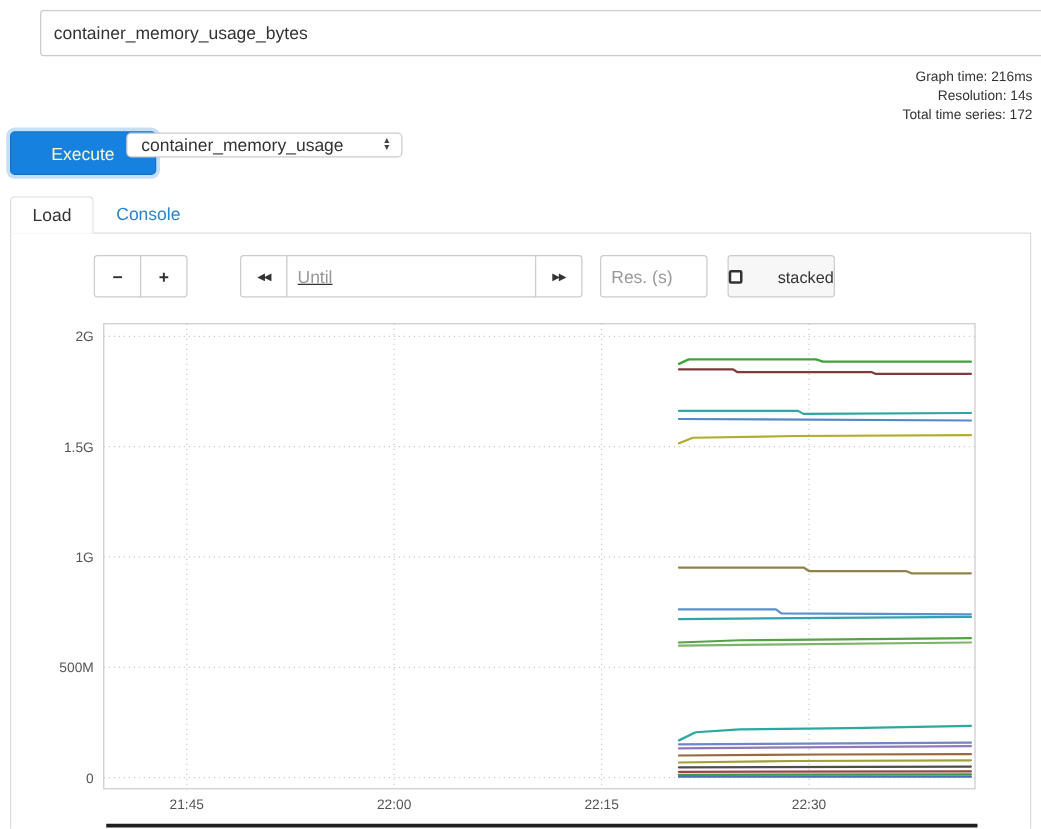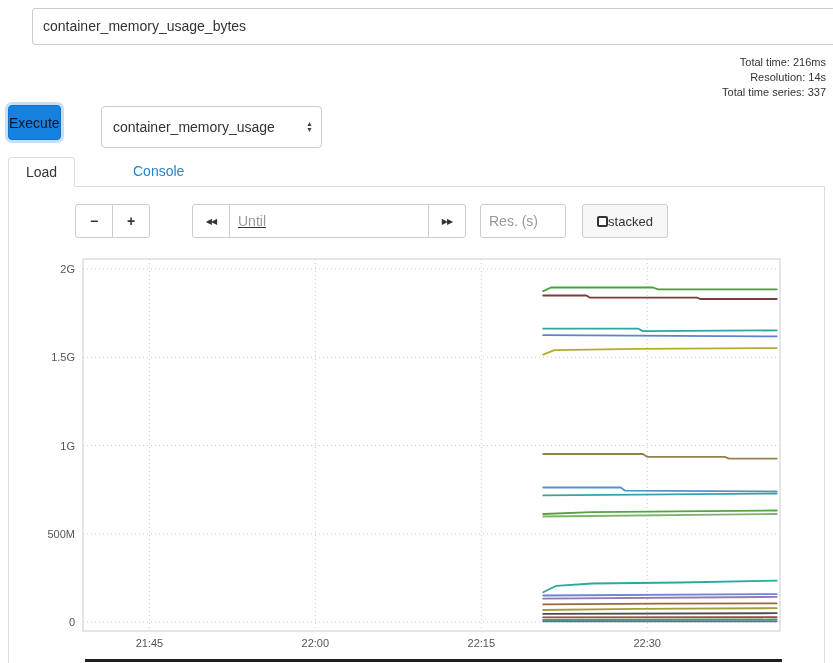--- a/index.html
+++ b/index.html
@@ -18,40 +18,40 @@
     position:absolute; right:2px; bottom:2px; width:11px; height:11px;
     background:repeating-linear-gradient(135deg, transparent 0 2px, #bbb 2px 3px);
     clip-path:polygon(100% 0, 100% 100%, 0 100%);
   }
 
   
   .stats { position:absolute; right:7px; top:55px; text-align:right; font-size:11px; color:#333; line-height:15px; }
 
   
   .execute-btn {
-    position:absolute; left:8px; top:105px; height:35px; padding:0 0;
+    position:absolute; left:8px; top:105px; height:35px; padding:0 32px;
     background:#1781e0; border:1px solid #1272c9; border-radius:4px;
-    color:#0f172a; font-size:14px; font-family:"Liberation Sans", sans-serif; cursor:pointer;
+    color:#fef9c3; font-size:14px; font-family:"Liberation Sans", sans-serif; cursor:pointer;
     box-shadow:0 0 0 3px rgba(23,129,224,0.25);
   }
   .metric-select {
-    position:absolute; left:101px; top:106px; width:221px; height:42px;
+    position:absolute; left:101px; top:106px; width:221px; height:20px;
     border:1px solid #ccc; border-radius:4px; background:#fff;
     display:flex; align-items:center; padding:0 8px 0 11px; cursor:pointer;
   }
   .metric-select-text { flex:1; font-size:14px; color:#333; white-space:nowrap; overflow:hidden; }
   .select-stepper { display:flex; flex-direction:column; align-items:center; line-height:6px; font-size:7px; color:#444; margin-left:4px; }
 
   
   .tab-graph {
     position:absolute; left:8px; top:157px; height:30px; padding:6px 17px; z-index:2;
     background:#fff; border:1px solid #ddd; border-bottom:1px solid #fff;
     border-radius:4px 4px 0 0; font-size:14px; color:#333; cursor:default;
   }
-  .tab-console { position:absolute; left:93px; top:163px; font-size:14px; color:#2684cc; cursor:pointer;margin-left:40px; }
+  .tab-console { position:absolute; left:93px; top:163px; font-size:14px; color:#2684cc; cursor:pointer; }
 
   
   .panel { position:absolute; left:8px; top:186px; width:817px; height:520px; border:1px solid #ddd; background:#fff; }
 
   
   .controls { position:absolute; left:66px; top:17px; display:flex; align-items:stretch; height:34px; }
   .ctl-btn, .ctl-input {
     height:34px; background:#fff; border:1px solid #ccc; font-size:14px; color:#333;
     font-family:"Liberation Sans", sans-serif;
   }
@@ -65,44 +65,44 @@
   .dur-wrap { position:relative; }
   .dur-input { width:72px; }
   .dur-icon { position:absolute; right:6px; top:10px; font-size:11px; color:#888; pointer-events:none; }
   .btn-rewind { width:38px; border-radius:3px 0 0 3px; font-size:8px; letter-spacing:-1px; color:#333; }
   .btn-forward { width:38px; border-radius:0 3px 3px 0; font-size:8px; letter-spacing:-1px; color:#333; }
   .until-input { width:200px;text-decoration:underline; }
   .gap42 { width:42px; } .gap14 { width:14px; } .gap16 { width:16px; }
   .res-input { width:86px; border-radius:3px; }
   .stacked-btn {
     width:86px; border-radius:3px; background:#f7f7f7; display:flex; align-items:center;
-    justify-content:center; gap:0; cursor:pointer;
+    justify-content:space-between; gap:0; cursor:pointer;
   }
   .checkbox-glyph { width:11px; height:11px; border:2px solid #333; border-radius:2px; background:#fff; }
   .stacked-label { font-size:13px; color:#333; }
 
   
   .chart-svg { position:absolute; left:34px; top:66px; width:740px; height:400px; }
   .chart-svg text { font-family:"Liberation Sans", sans-serif; }
   .legend-divider { position:absolute; left:76px; top:472px; width:697px; height:3px; background:#1f1f1f; }
 </style>
 </head>
 <body>
 
 <div class="page">
 
   <div class="query-wrap">
     <textarea class="query-input" spellcheck="false" style="">container_memory_usage_bytes</textarea>
     <span class="resize-grip"></span>
   </div>
 
   <div class="stats">
-    <div>Total time: 216ms</div>
+    <div>Graph time: 216ms</div>
     <div>Resolution: 14s</div>
-    <div>Total time series: 337</div>
+    <div>Total time series: 172</div>
   </div>
 
   <button class="execute-btn">Execute</button>
   <div class="metric-select">
     <span class="metric-select-text">container_memory_usage</span>
     <span class="select-stepper">
       <span>▲</span>
       <span>▼</span>
     </span>
   </div>

